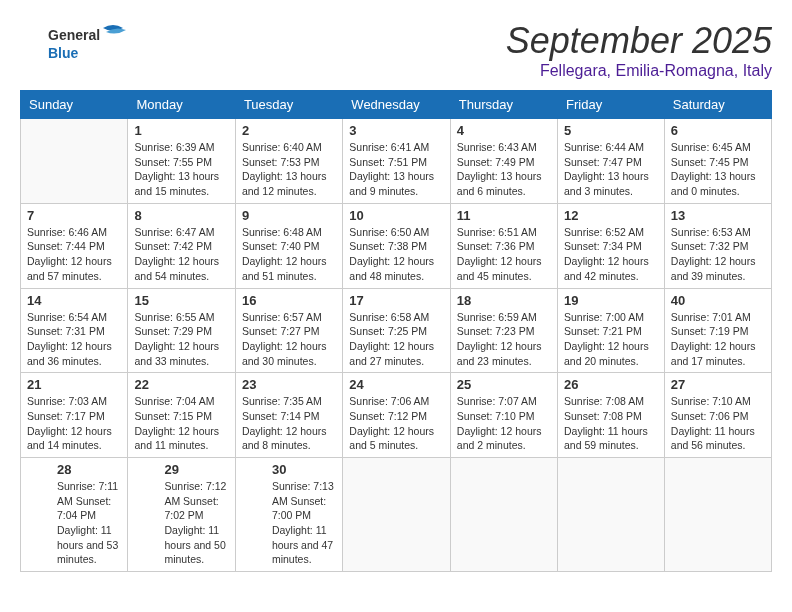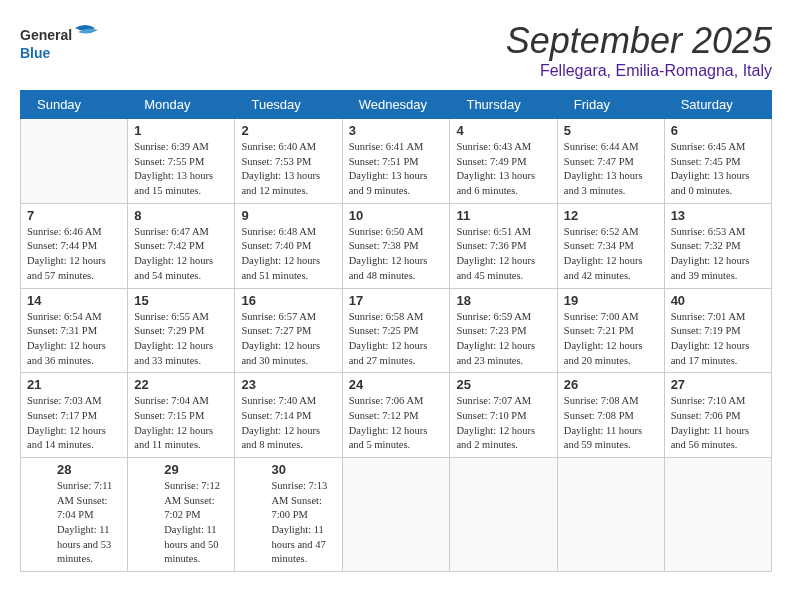--- a/index.html
+++ b/index.html
@@ -13,20 +13,21 @@
     .header-section {
       display: flex;
       justify-content: space-between;
       align-items: flex-start;
       margin-bottom: 10px;
     }
     .logo {
       display: flex;
       flex-direction: column;
       align-items: flex-end;
+      margin-left: 28px;
     }
     .title-section {
       text-align: right;
     }
     .month-title {
       font-size: 36px;
       color: #333;
       font-weight: normal;
       font-style: italic;
     }
@@ -36,21 +37,21 @@
     }
     .calendar {
       width: 100%;
       border-collapse: collapse;
       font-size: 11px;
     }
     .calendar th {
       background: #1a6eb5;
       color: white;
       text-align: left;
-      padding: 6px 16px;
+      padding: 6px 8px;
       font-size: 13px;
       font-weight: normal;
       border: 1px solid #1a6eb5;
     }
     .calendar td {
       border: 1px solid #ccc;
       vertical-align: top;
       padding: 4px 6px;
       width: 108px;
       min-height: 80px;
@@ -59,21 +60,20 @@
       font-size: 13px;
       font-weight: bold;
       color: #333;
       display: block;
       margin-bottom: 2px;
     }
     .day-info {
       font-size: 10.5px;
       color: #333;
       line-height: 1.4;
-      font-family: Liberation Serif, serif;
     }
     .empty-cell {
       background: #f9f9f9;
     }
     tr:last-child td {
       min-height: 60px;
       padding-left: 36px;
     }
   </style>
 </head>
@@ -267,21 +267,21 @@
         </td>
         <td>
           <span class="day-number">22</span>
           <div class="day-info">Sunrise: 7:04 AM
 Sunset: 7:15 PM
 Daylight: 12 hours
 and 11 minutes.</div>
         </td>
         <td>
           <span class="day-number">23</span>
-          <div class="day-info">Sunrise: 7:40 AM
+          <div class="day-info">Sunrise: 7:35 AM
 Sunset: 7:14 PM
 Daylight: 12 hours
 and 8 minutes.</div>
         </td>
         <td>
           <span class="day-number">24</span>
           <div class="day-info">Sunrise: 7:06 AM
 Sunset: 7:12 PM
 Daylight: 12 hours
 and 5 minutes.</div>

